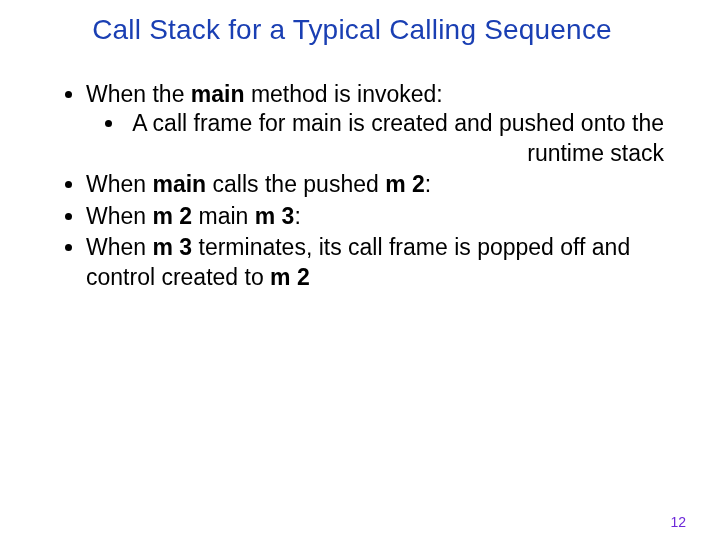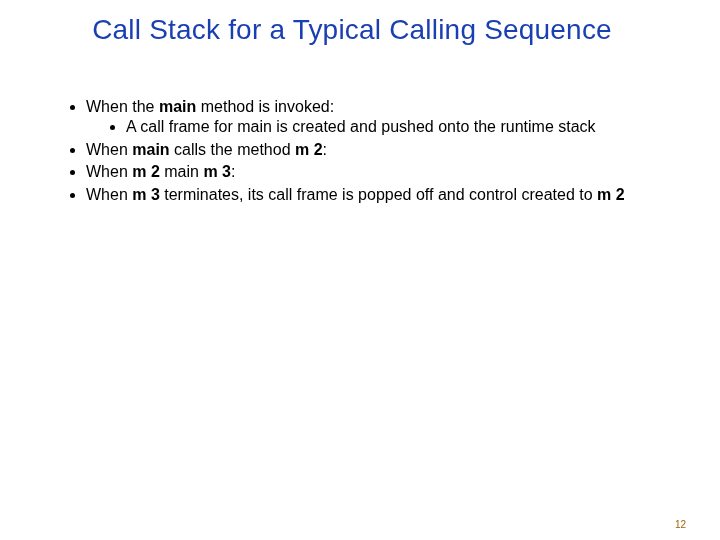--- a/index.html
+++ b/index.html
@@ -24,47 +24,48 @@
     left: 0;
     right: 0;
     text-align: center;
     font-size: 28px;
     font-weight: normal;
     color: #1a3fb3;
     letter-spacing: 0.2px;
   }
   .body {
     position: absolute;
-    top: 97px;
+    top: 80px;
     left: 58px;
     right: 40px;
-    font-size: 16px;
+    font-size: 23px;
     line-height: 1.28;
     color: #000;
   }
   ul.lvl1 {
     list-style: disc;
     margin: 0;
     padding-left: 28px;
   }
   ul.lvl1 > li {
     margin-bottom: 2px;
   }
   ul.lvl2 {
     list-style: disc;
     margin: 0 0 2px 0;
     padding-left: 40px;
+    text-align: right;
   }
   .b { font-weight: bold; }
   .pgnum {
     position: absolute;
     bottom: 10px;
     right: 18px;
-    font-size: 10px;
-    color: #a16207;
+    font-size: 14px;
+    color: #6d28d9;
   }
 </style>
 </head>
 <body>
 
 <div class="slide">
 
   <div class="title">Call Stack for a Typical Calling Sequence</div>
 
   <div class="body">
@@ -73,21 +74,21 @@
       <li>
         <span>When the </span><span class="b">main</span><span> method is invoked:</span>
         <ul class="lvl2">
           <li>
             <span>A call frame for main is created and pushed onto the runtime stack</span>
           </li>
         </ul>
       </li>
 
       <li>
-        <span>When </span><span class="b">main</span><span> calls the method </span><span class="b">m 2</span><span>:</span>
+        <span>When </span><span class="b">main</span><span> calls the pushed </span><span class="b">m 2</span><span>:</span>
       </li>
 
       <li>
         <span>When </span><span class="b">m 2</span><span> main </span><span class="b">m 3</span><span>:</span>
       </li>
 
       <li>
         <span>When </span><span class="b">m 3</span><span> terminates, its call frame is popped off and control created to </span><span class="b">m 2</span>
       </li>
 

